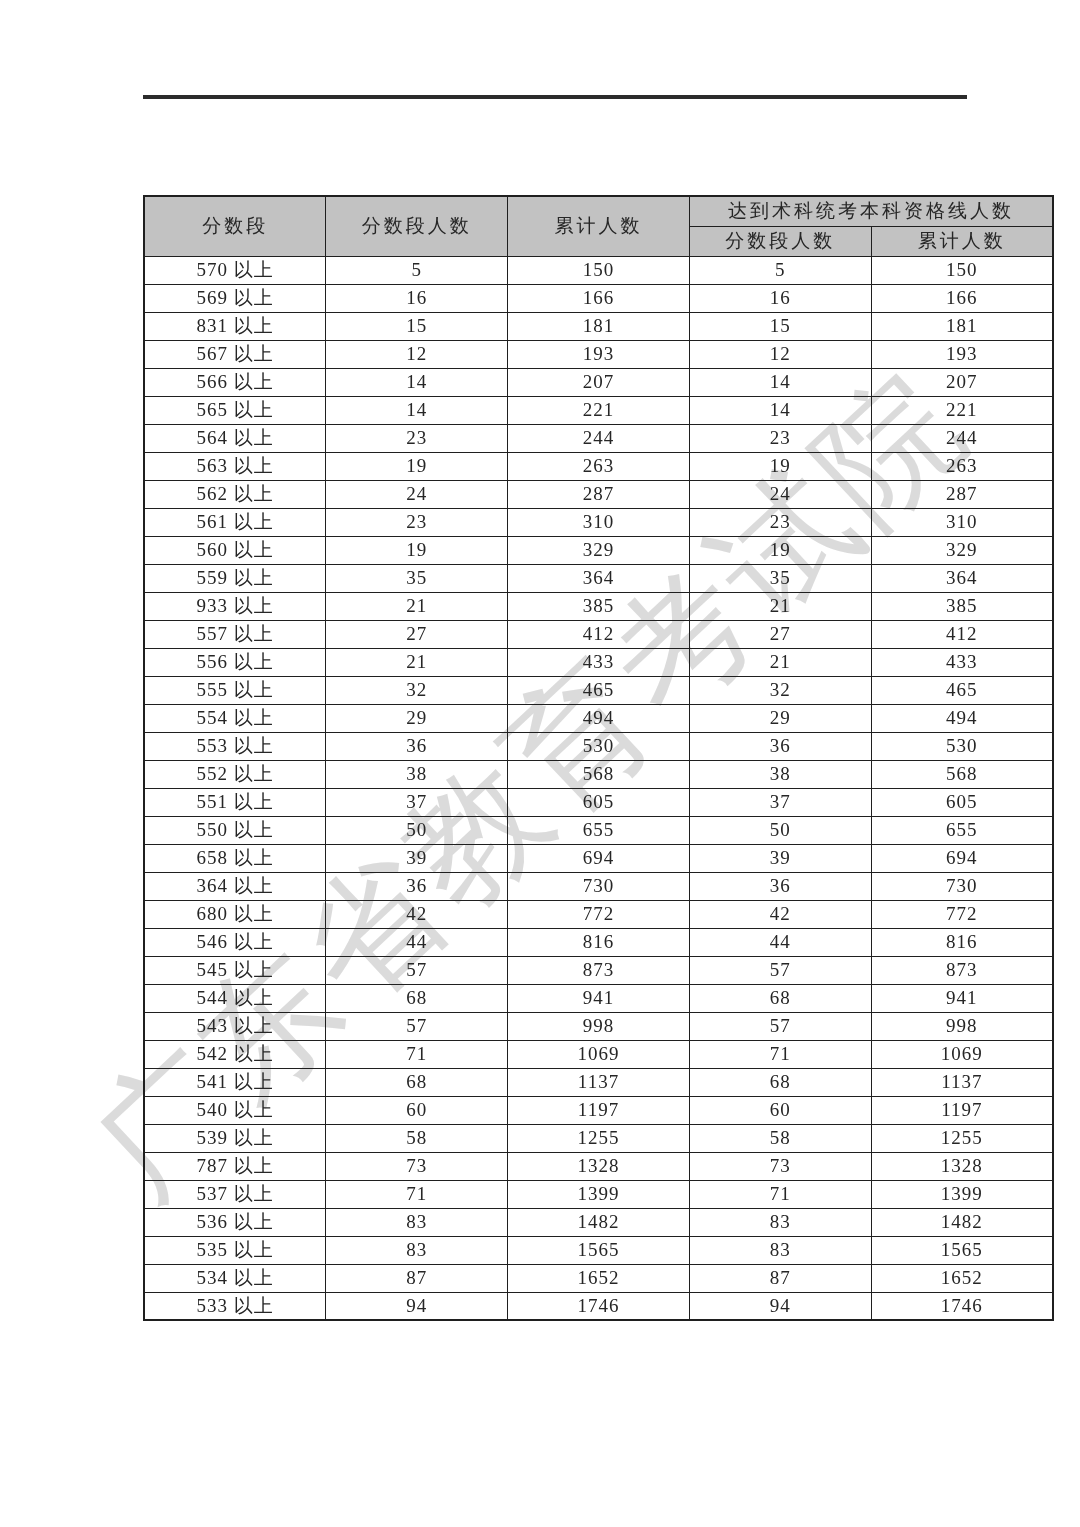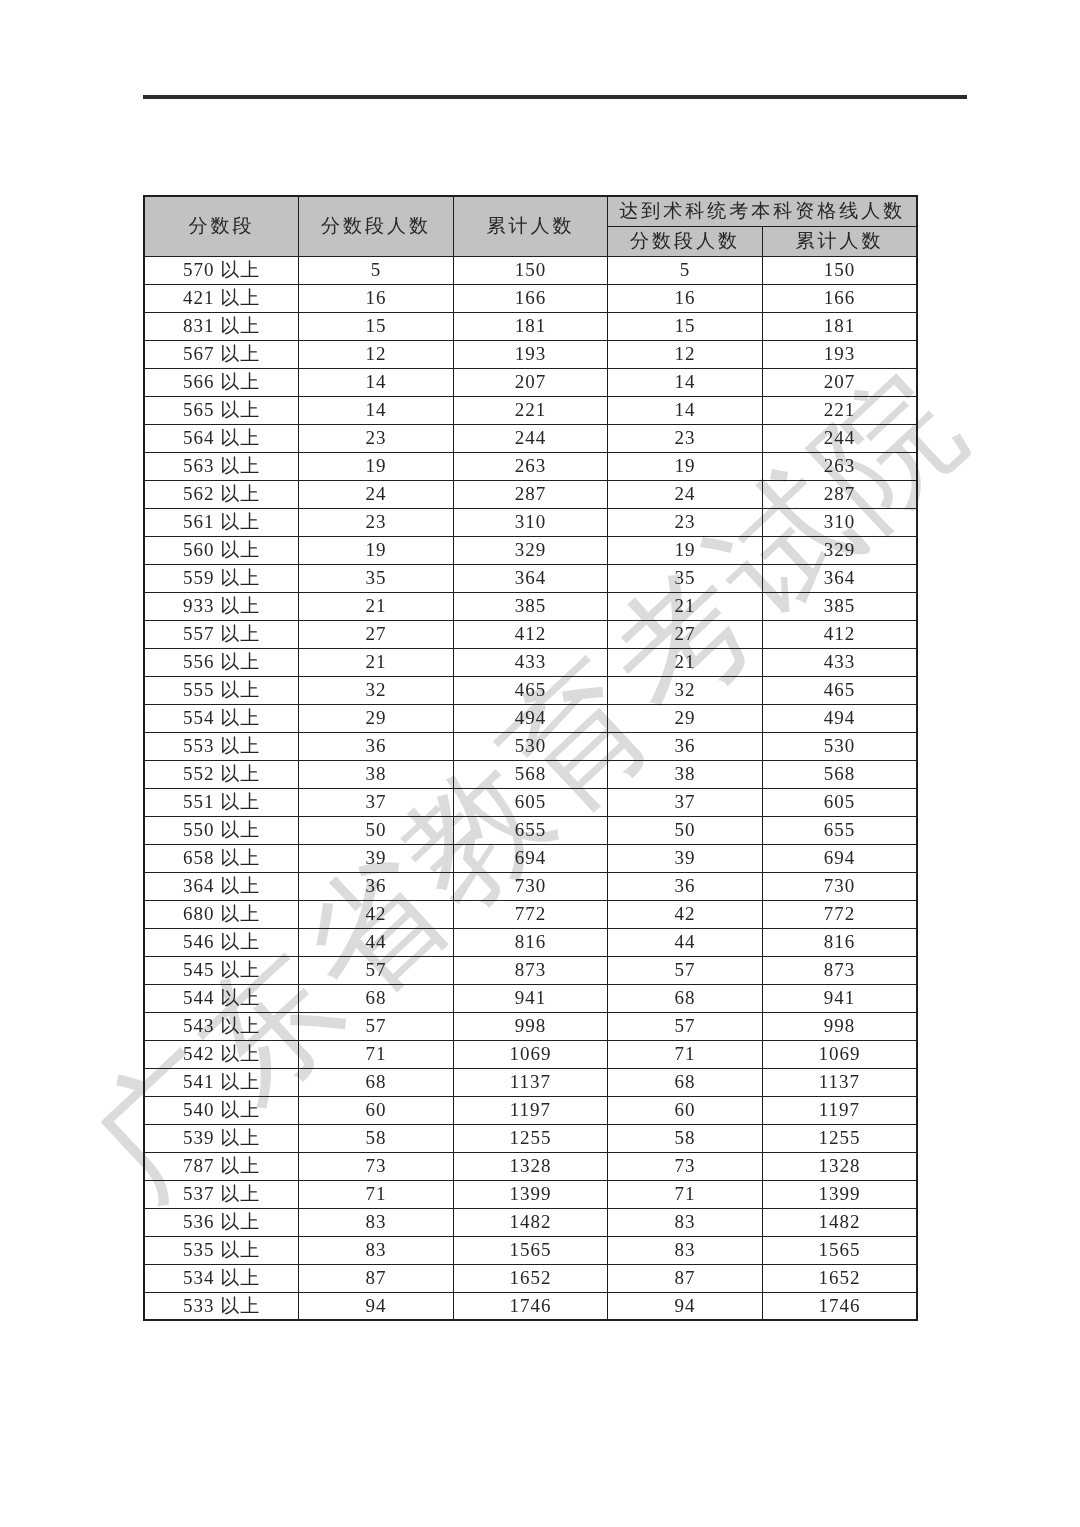--- a/index.html
+++ b/index.html
@@ -39,21 +39,21 @@
     color:var(--watermark);
     opacity:0.55;
     z-index:0;
     pointer-events:none;
     font-family:"Liberation Serif","DejaVu Serif",serif;
   }
   table.score-table{
     position:absolute;
     left:143px;
     top:195px;
-    width:775px;
+    width:911px;
     border-collapse:collapse;
     z-index:1;
     table-layout:fixed;
     background:transparent;
   }
   table.score-table col{width:20%;}
   table.score-table th,
   table.score-table td{
     border:1px solid var(--border);
     text-align:center;
@@ -106,21 +106,21 @@
     </thead>
     <tbody>
         <tr>
           <td>570 以上</td>
           <td>5</td>
           <td>150</td>
           <td>5</td>
           <td>150</td>
         </tr>
         <tr>
-          <td>421 以上</td>
+          <td>569 以上</td>
           <td>16</td>
           <td>166</td>
           <td>16</td>
           <td>166</td>
         </tr>
         <tr>
           <td>831 以上</td>
           <td>15</td>
           <td>181</td>
           <td>15</td>

